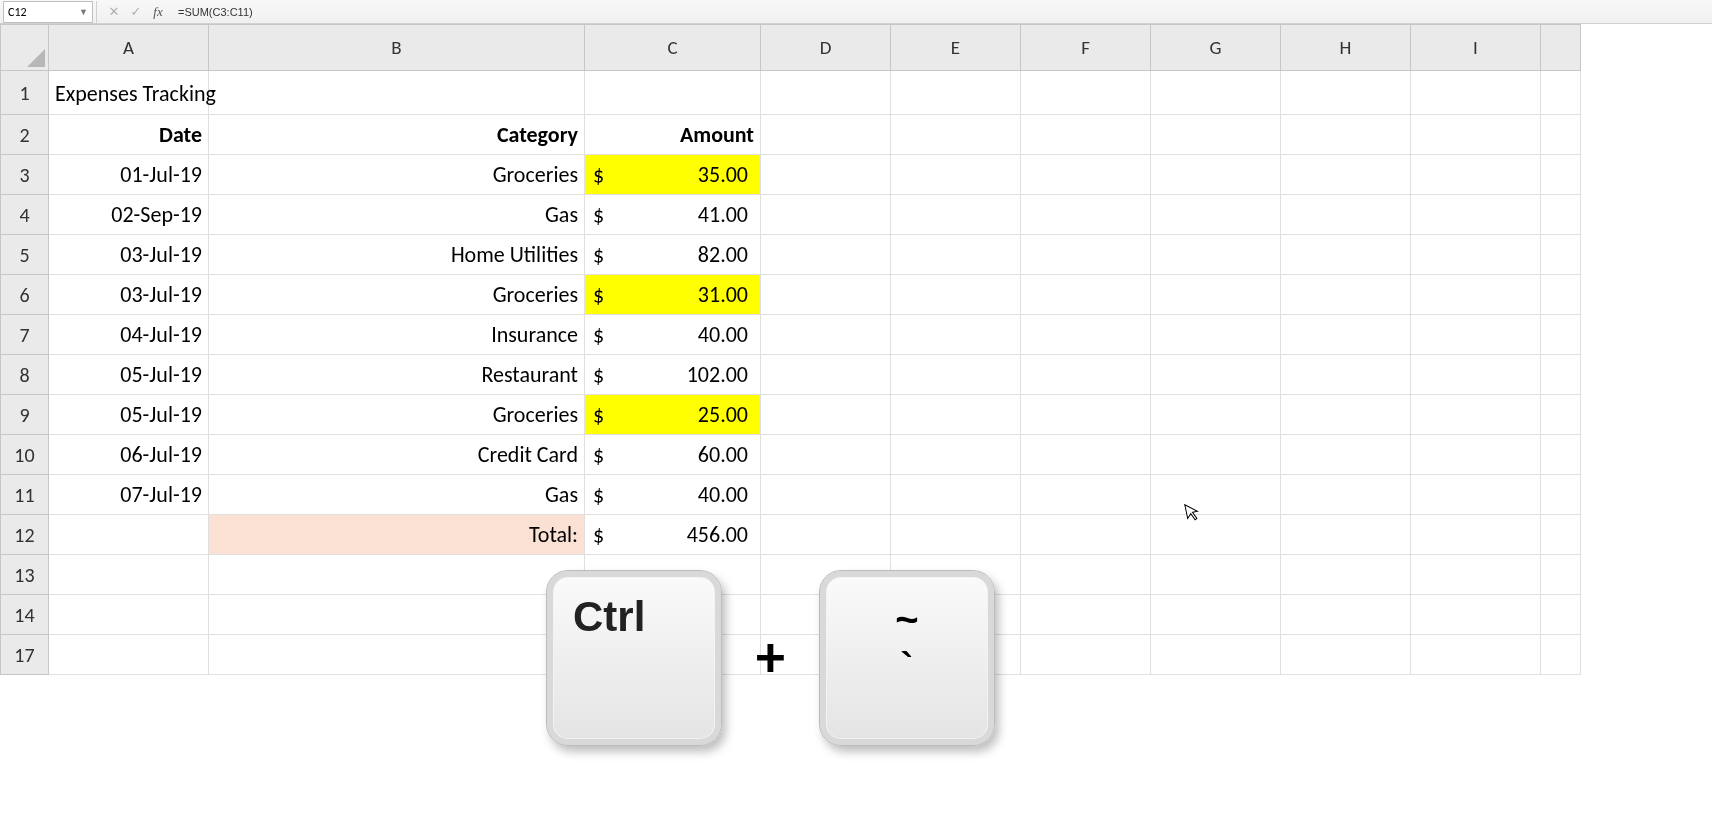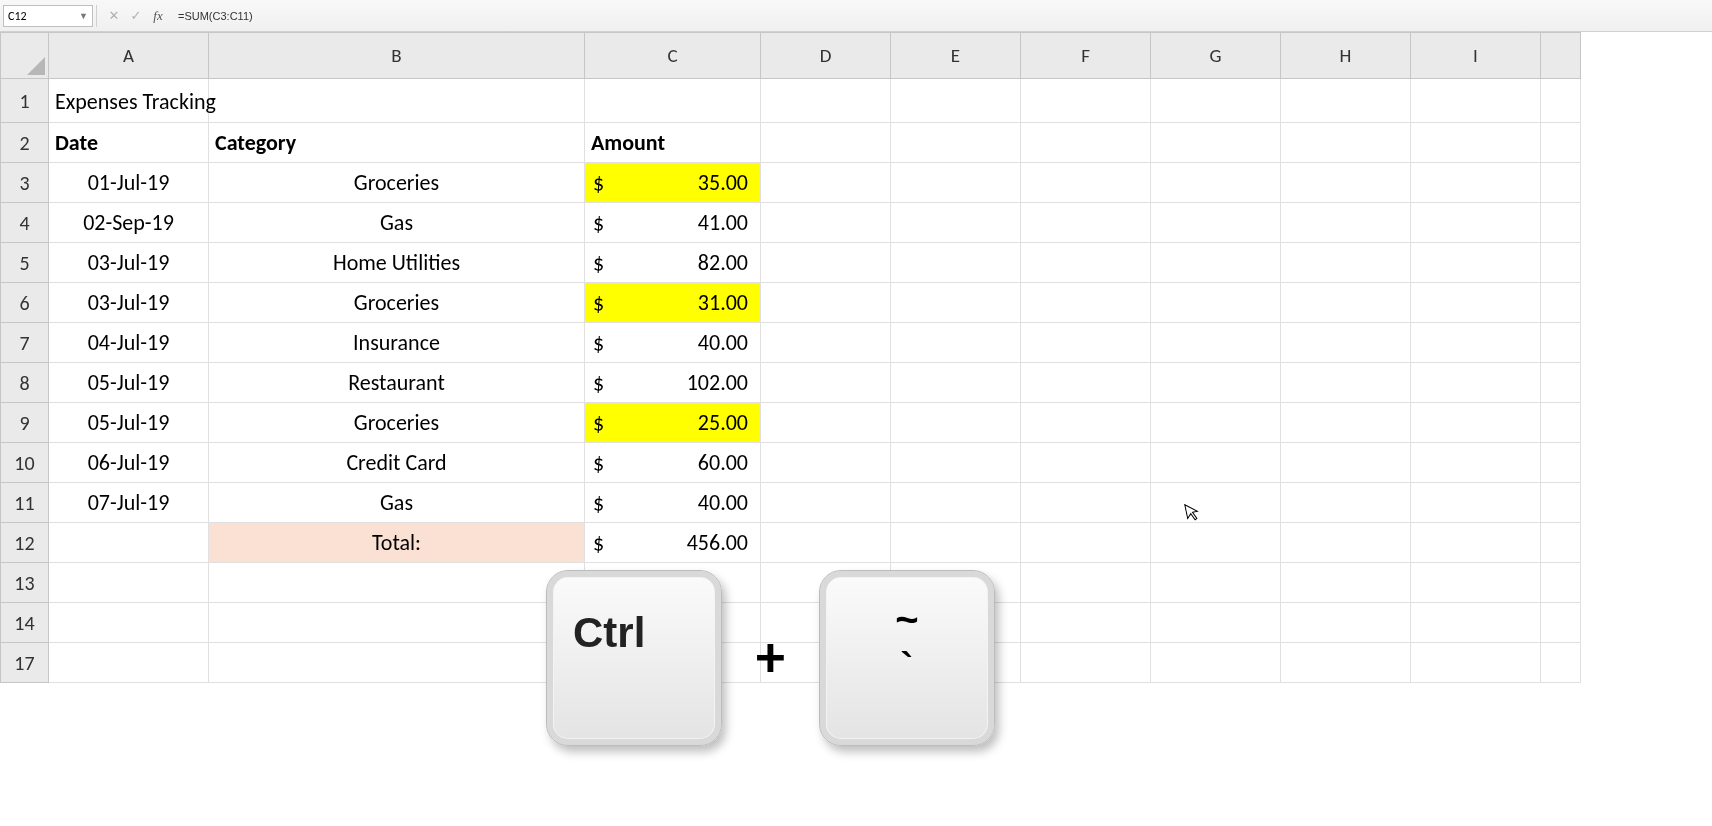--- a/index.html
+++ b/index.html
@@ -5,21 +5,21 @@
     * { box-sizing: border-box; margin: 0; padding: 0; }
     body {
       font-family: Calibri, Arial, sans-serif;
       background: #fff;
       overflow: hidden;
       width: 1712px;
       height: 826px;
       position: relative;
     }
     .formula-bar {
-      height: 32px;
+      height: 24px;
       background: linear-gradient(#f8f8f8, #f0f0f0);
       border-bottom: 1px solid #d0d0d0;
       display: flex;
       align-items: center;
       font-size: 13px;
     }
     .name-box {
       width: 90px;
       border: 1px solid #bfbfbf;
       background: #fff;
@@ -80,22 +80,22 @@
       border: 1px solid #e0e0e0;
       height: 40px;
       vertical-align: middle;
       font-size: 22px;
       padding: 0 6px;
       white-space: nowrap;
       overflow: visible;
     }
     .row-1 td.cell { height:44px;text-align:right; }
     .title-cell { font-size:30px; text-align:left; }
-    .hdr { font-weight:bold; text-align:left; font-size:24px;}
-    .c-center { text-align:center; }
+    .hdr { font-weight:bold; text-align:right; font-size:24px;}
+    .c-center { text-align:right; }
     .amount-cell { position:relative; }
     .amount-cell .dollar { position:absolute; left:8px; top:50%; transform: translateY(-50%);}
     .amount-cell .num { display:block; text-align:right; padding-right:6px;}
     .hl-yellow { background: #ffff00; }
     .hl-peach { background: #fbe1d4; }
     .col-A { width:160px; }
     .col-B { width:376px; }
     .col-C { width:176px; }
     .col-rest { width:130px; }
     .overlay {
@@ -109,21 +109,21 @@
     .key {
       width:176px; height:176px;
       border-radius:22px;
       background: linear-gradient(#fbfbfb,#e3e3e3);
       border:1px solid #bcbcbc;
       box-shadow: 4px 6px 10px rgba(0,0,0,.25), inset 0 0 0 6px #d9d9d9, inset 0 0 0 7px #f3f3f3;
       position:relative;
       font-family: Arial, sans-serif;
     }
     .key-ctrl-label {
-      position:absolute; top:38px; left:26px;
+      position:absolute; top:22px; left:26px;
       font-size:42px; font-weight:bold; color:#222;
     }
     .key-tilde .t1 { position:absolute; top:26px; left:0; right:0; text-align:center; font-size:40px; font-weight:bold;}
     .key-tilde .t2 { position:absolute; bottom:56px; left:0; right:0; text-align:center; font-size:38px; font-weight:bold;}
     .plus {
       font-size:58px; font-weight:bold; color:#000; line-height:1;
     }
     .cursor {
       position:absolute;
       top:502px; left:1186px;

